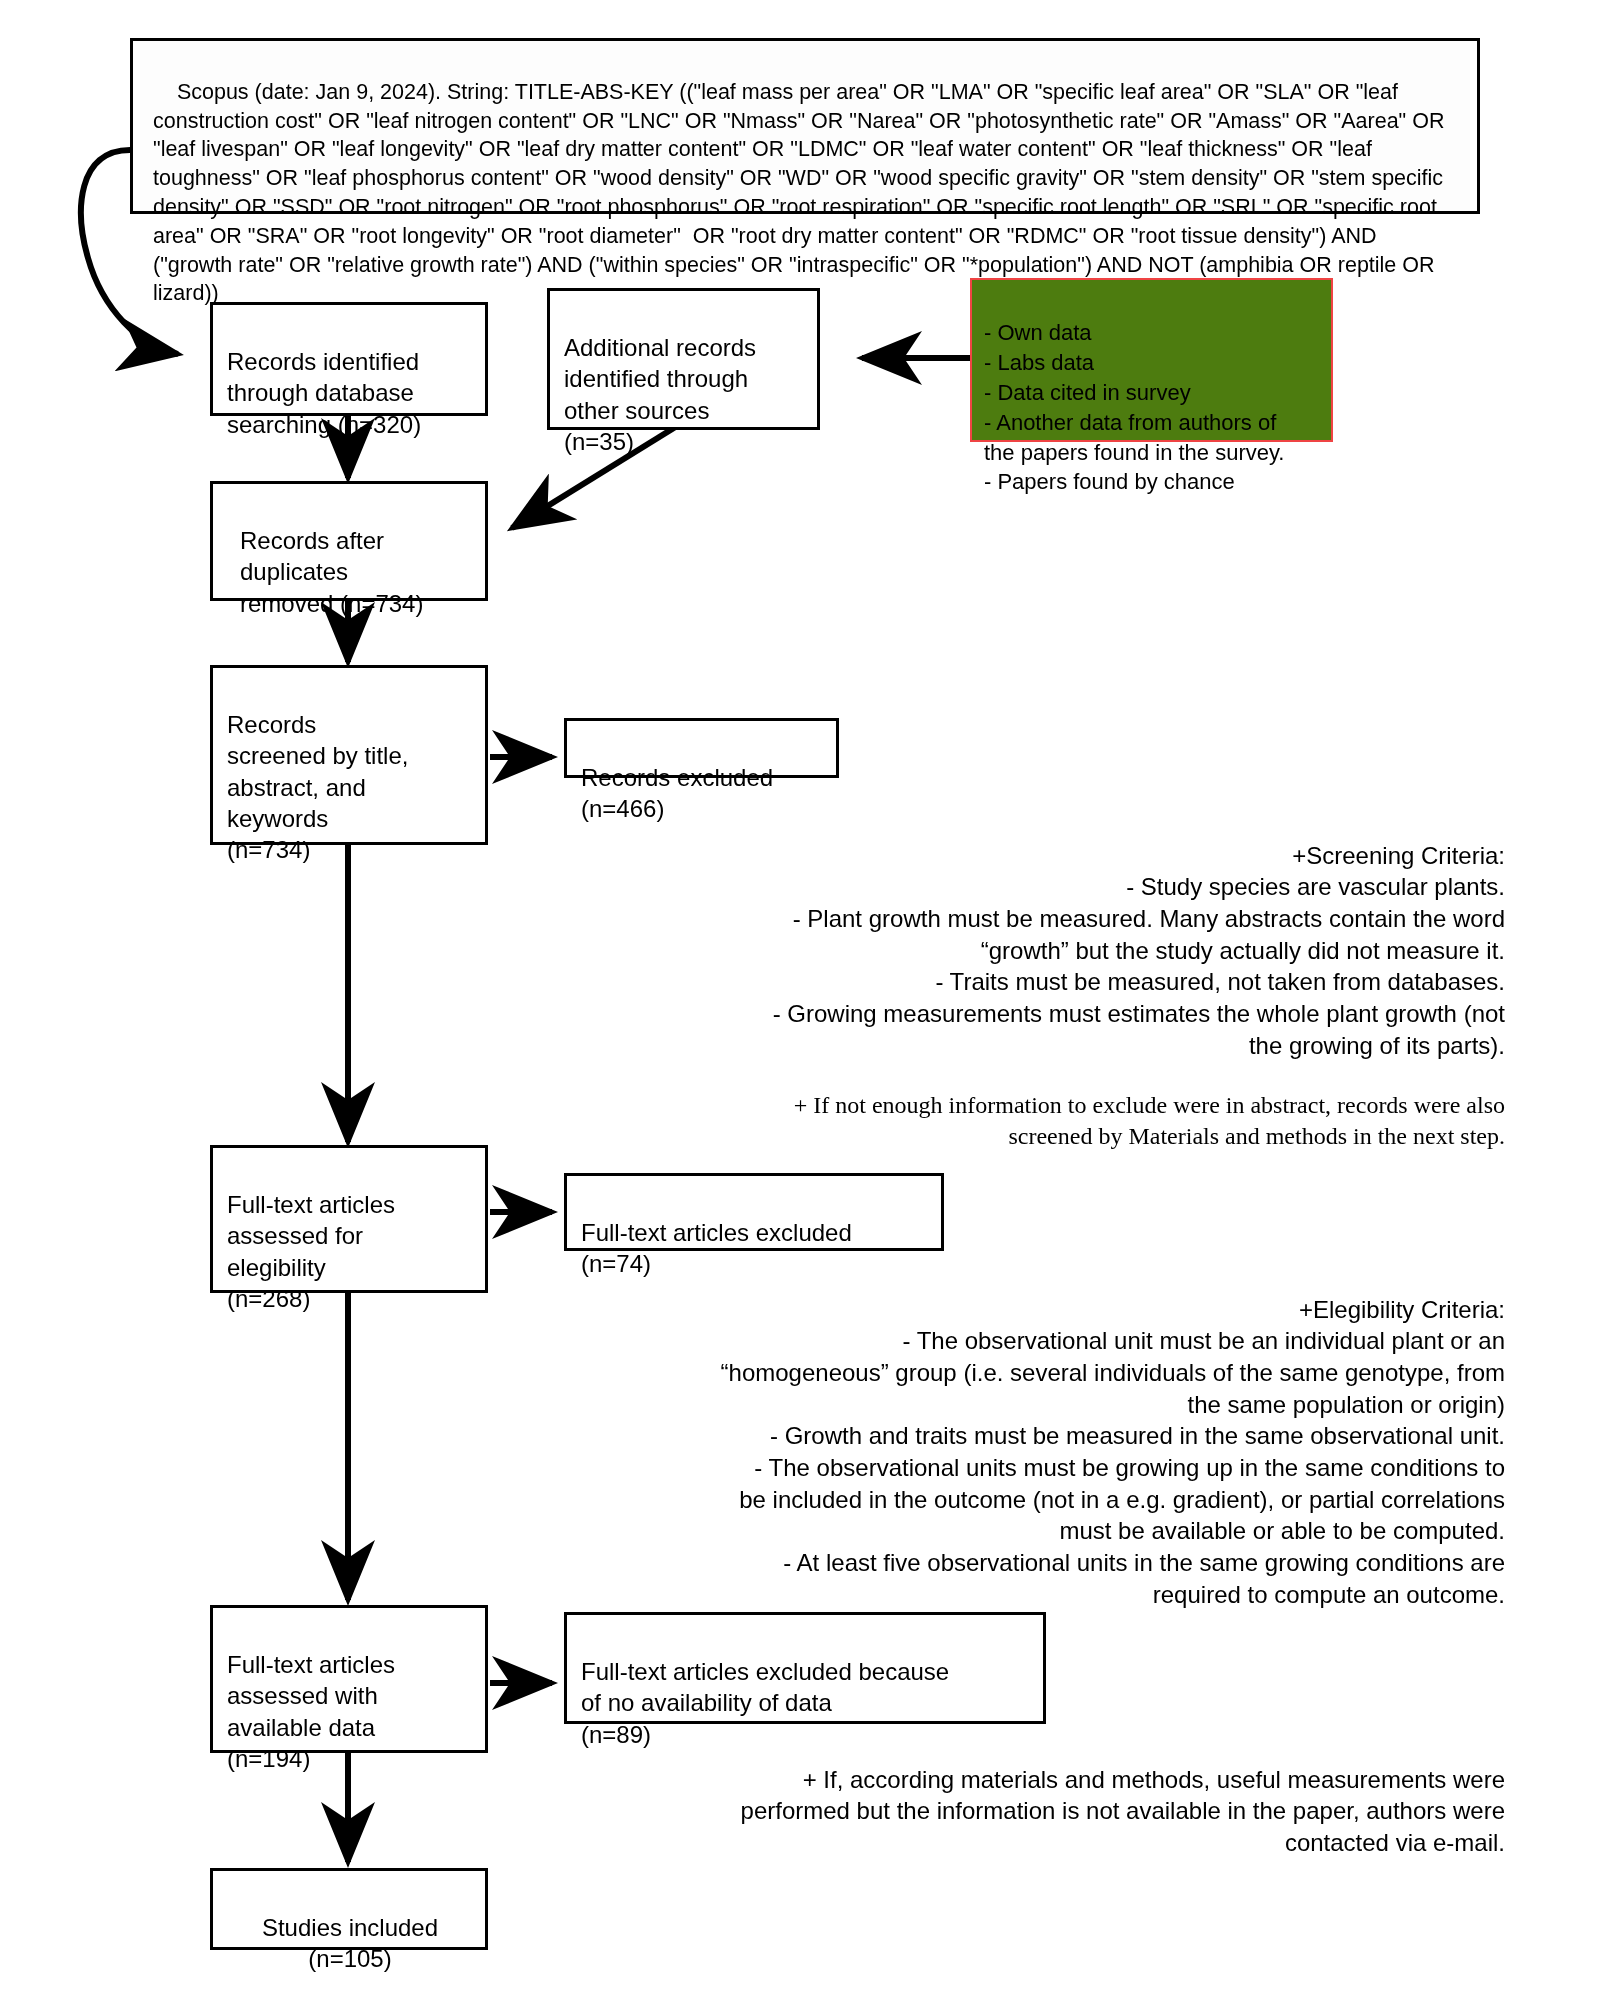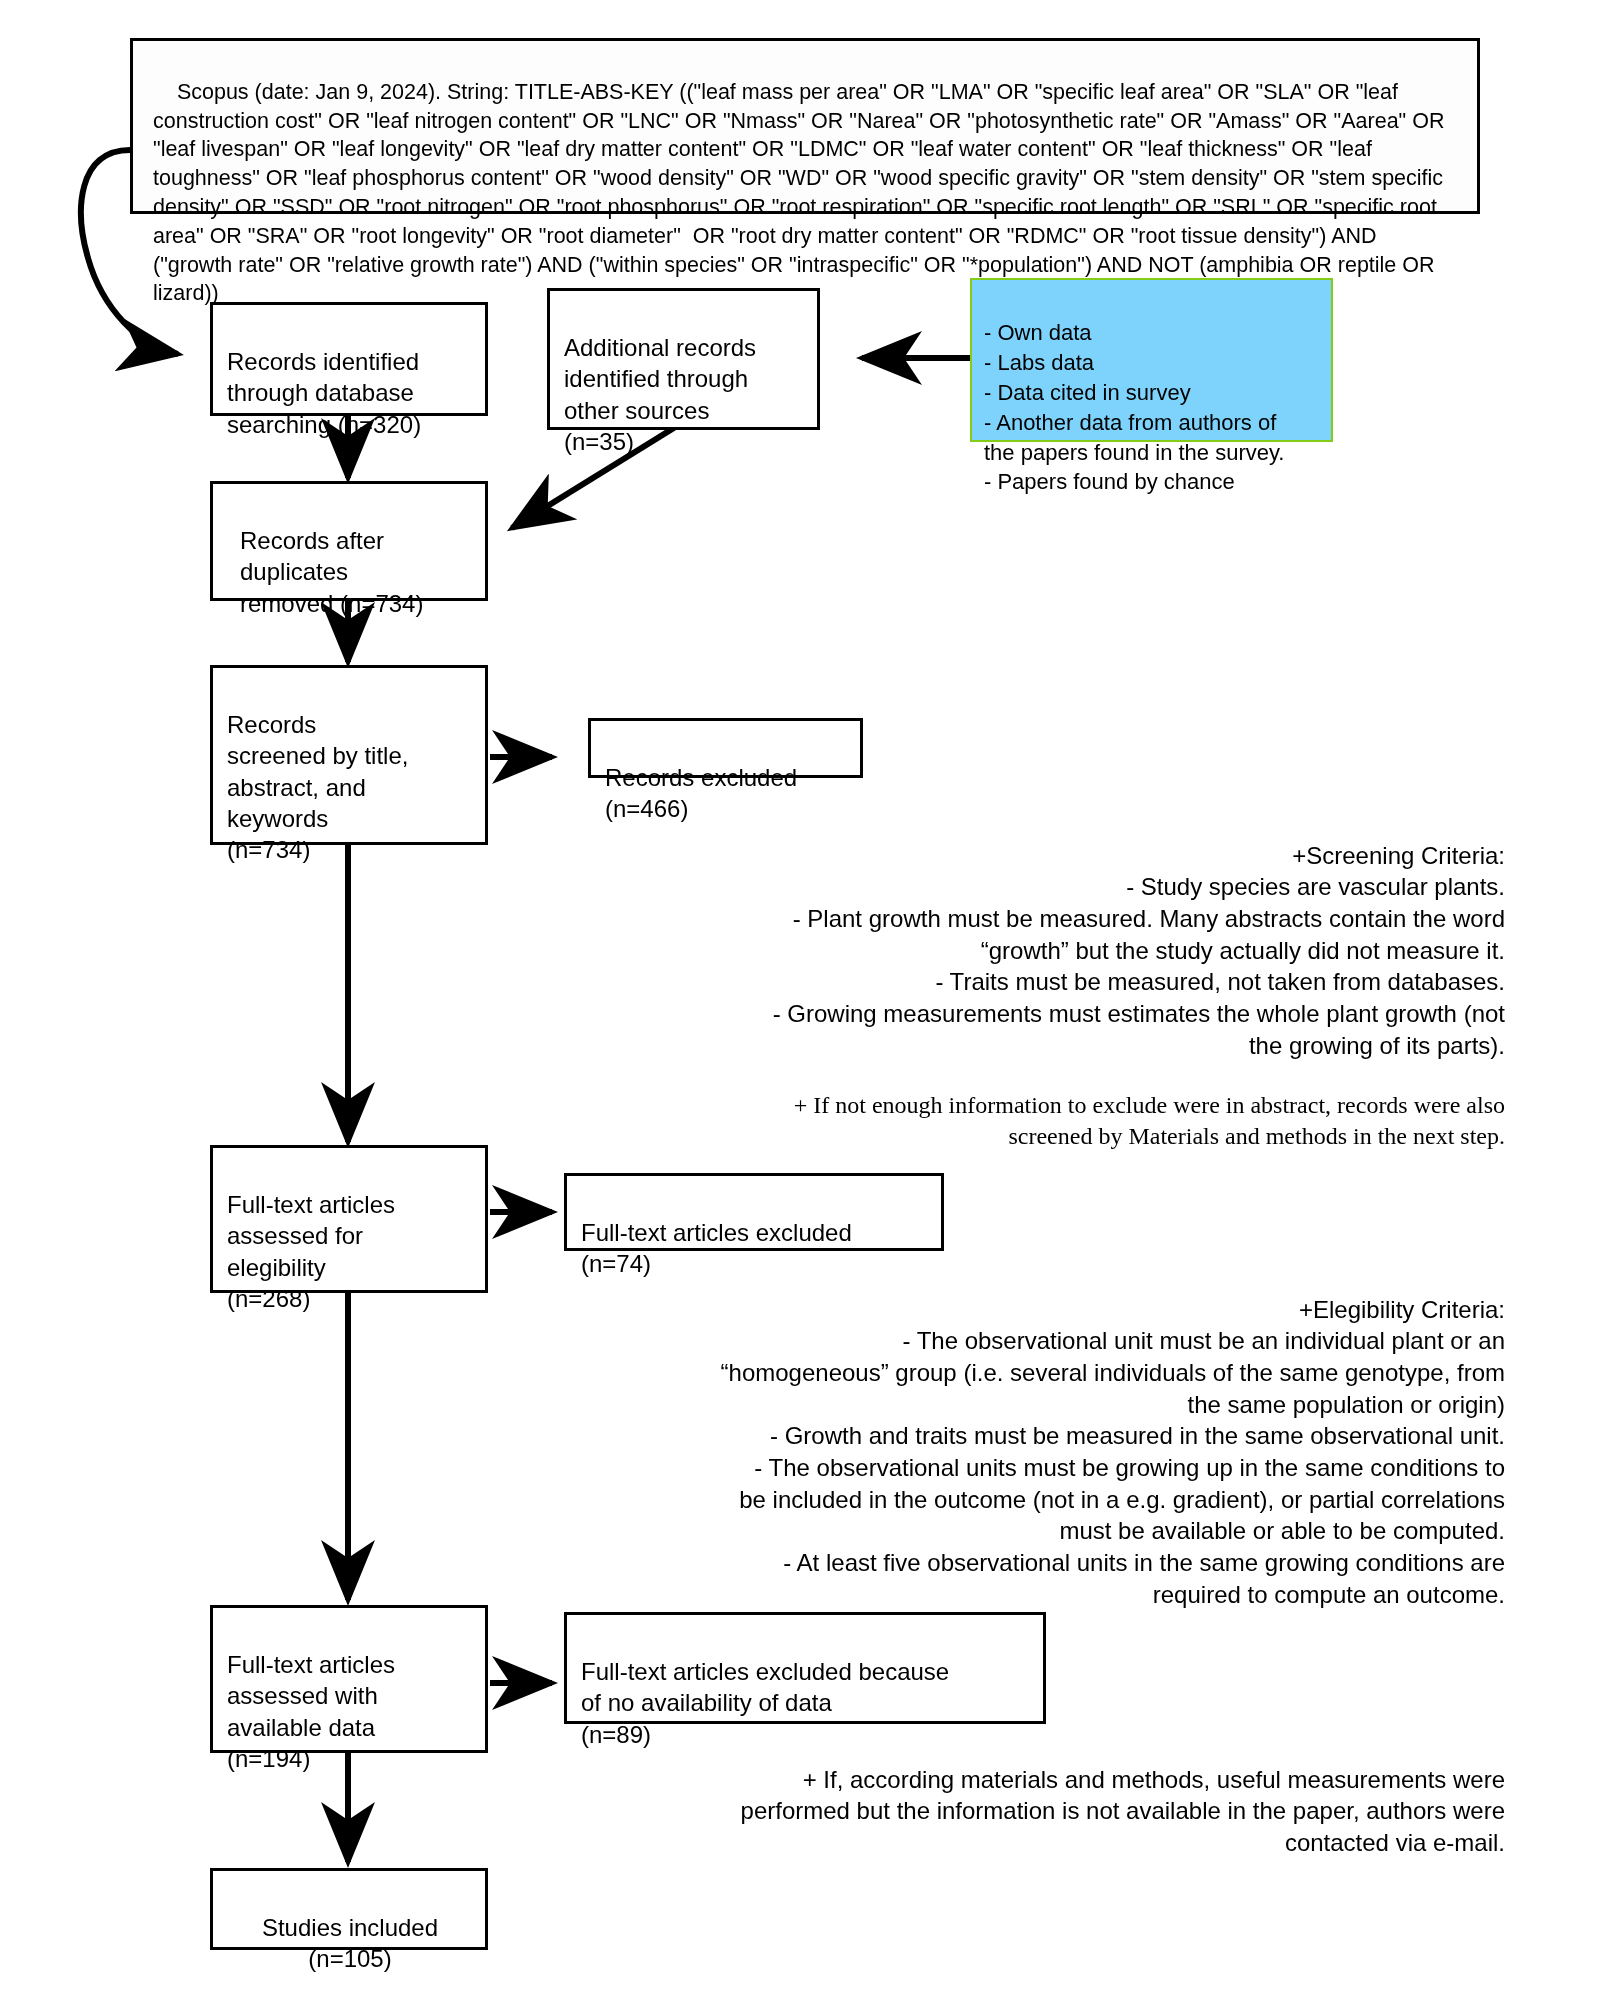--- a/index.html
+++ b/index.html
@@ -42,22 +42,22 @@
   .note {
     position: absolute;
     font-size: 24px;
     line-height: 1.32;
     white-space: pre-line;
     text-align: right;
   }
   .srcbox {
     position: absolute;
     box-sizing: border-box;
-    border: 2px solid #84cc16;
-    background: #7dd3fc;
+    border: 2px solid #ef4444;
+    background: #4d7c0f;
     padding: 8px 10px 8px 12px;
     font-size: 22px;
     line-height: 1.36;
     white-space: pre-line;
   }
   svg.arrows {
     position: absolute;
     left: 0;
     top: 0;
     width: 1604px;
@@ -133,21 +133,21 @@
   </div>
 
   <div class="box" style="left:210px; top:665px; width:278px; height:180px;">
     <span>Records
 screened by title,
 abstract, and
 keywords
 (n=734)</span>
   </div>
 
-  <div class="box" style="left:564px; top:718px; width:275px; height:60px;margin-left:24px;">
+  <div class="box" style="left:564px; top:718px; width:275px; height:60px;">
     <span>Records excluded
 (n=466)</span>
   </div>
 
   <div class="note" style="left:545px; top:808px; width:960px;">
     <span>+Screening Criteria:
    - Study species are vascular plants.
    - Plant growth must be measured. Many abstracts contain the word
 “growth” but the study actually did not measure it.
    - Traits must be measured, not taken from databases.

